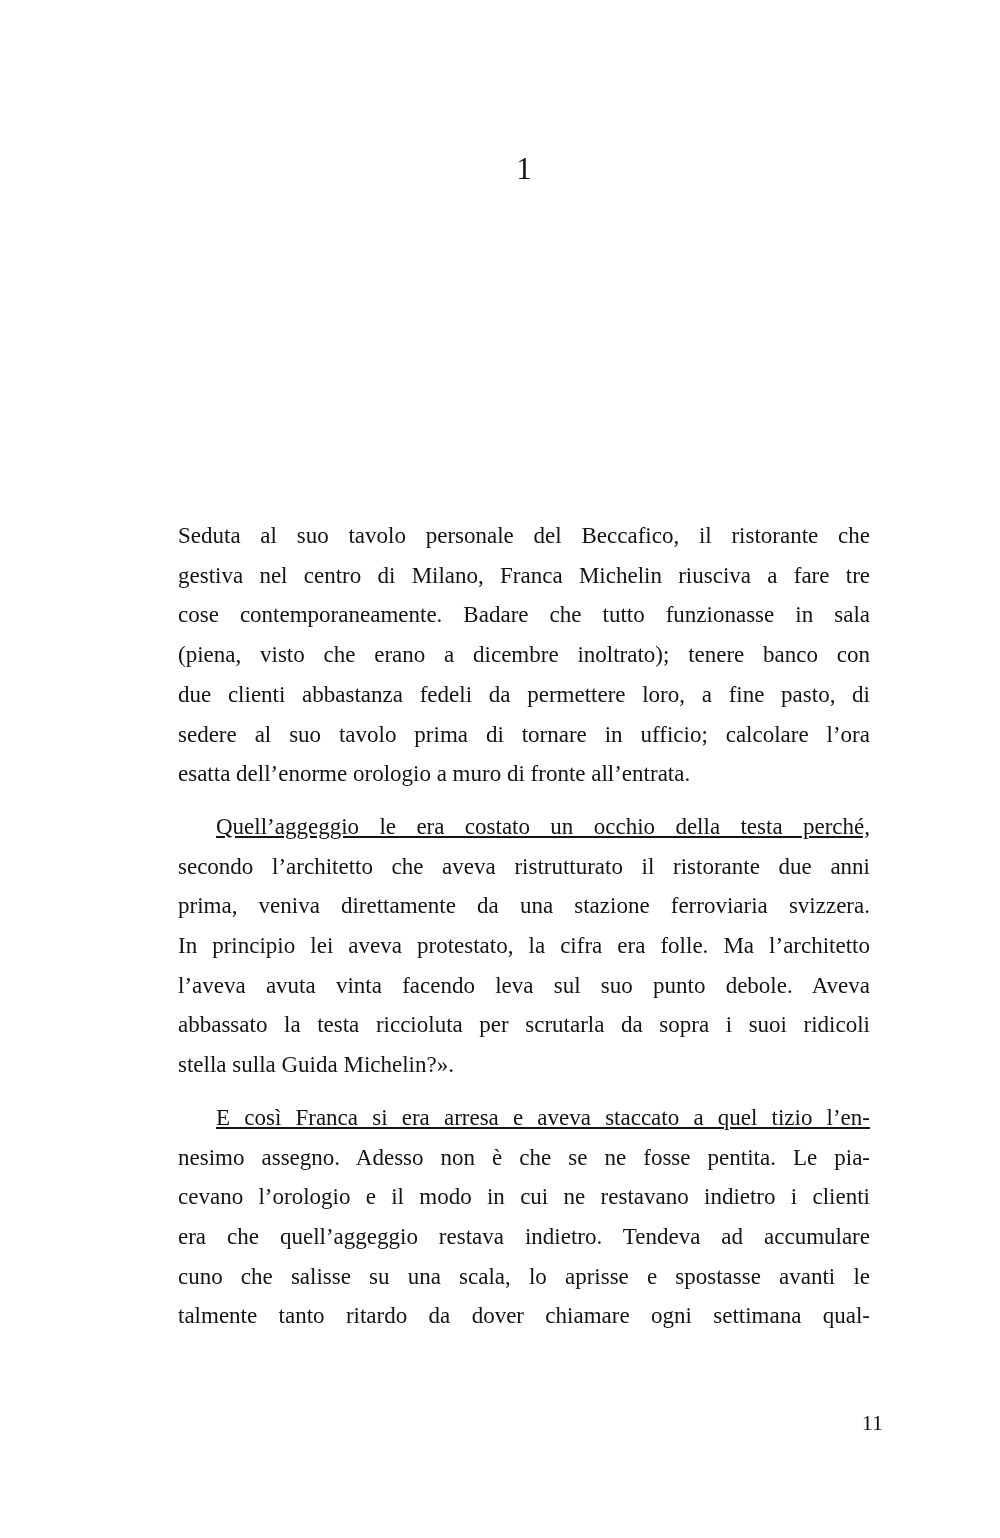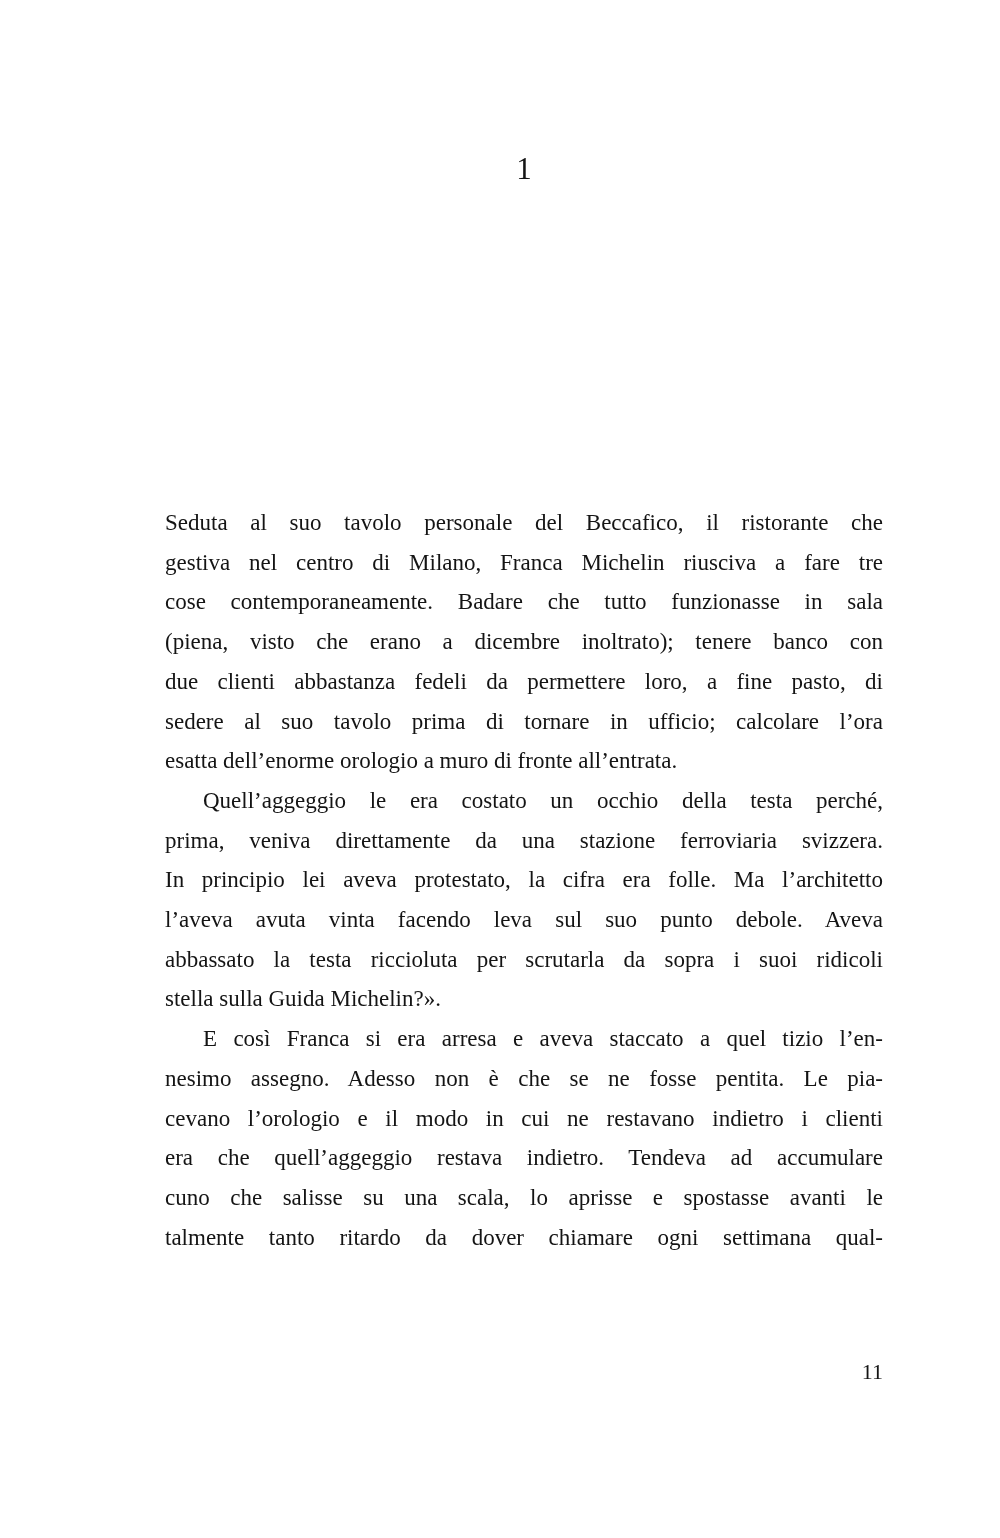--- a/index.html
+++ b/index.html
@@ -27,40 +27,41 @@
   }
   .text-block {
     position: absolute;
     top: 503px;
     left: 165px;
     width: 718px;
     font-size: 23px;
     line-height: 39.7px;
   }
   .para {
-    margin: 0;
+    margin: 13px;
     padding: 0;
   }
   .line {
     display: block;
     text-align: justify;
     text-align-last: justify;
     white-space: normal;
   }
   .line.lastline {
     text-align-last: left;
   }
   .line.indent {
     text-indent: 38px;
+    text-decoration: underline;
   }
   .italic {
   }
   .page-number {
     position: absolute;
-    top: 1359px;
+    top: 1410px;
     left: 165px;
     width: 718px;
     text-align: right;
     font-size: 22px;
   }
 </style>
 </head>
 <body>
 
 <div class="book-page">
@@ -74,20 +75,21 @@
       <span class="line">gestiva nel centro di Milano, Franca Michelin riusciva a fare tre</span>
       <span class="line">cose contemporaneamente. Badare che tutto funzionasse in sala</span>
       <span class="line">(piena, visto che erano a dicembre inoltrato); tenere banco con</span>
       <span class="line">due clienti abbastanza fedeli da permettere loro, a fine pasto, di</span>
       <span class="line">sedere al suo tavolo prima di tornare in ufficio; calcolare l’ora</span>
       <span class="line lastline">esatta dell’enorme orologio a muro di fronte all’entrata.</span>
     </p>
 
     <p class="para">
       <span class="line indent">Quell’aggeggio le era costato un occhio della testa perché,</span>
+      <span class="line">secondo l’architetto che aveva ristrutturato il ristorante due anni</span>
       <span class="line">prima, veniva direttamente da una stazione ferroviaria svizzera.</span>
       <span class="line">In principio lei aveva protestato, la cifra era folle. Ma l’architetto</span>
       <span class="line">l’aveva avuta vinta facendo leva sul suo punto debole. Aveva</span>
       <span class="line">abbassato la testa riccioluta per scrutarla da sopra i suoi ridicoli</span>
       <span class="line lastline"><span>stella sulla </span><span class="italic">Guida Michelin</span><span>?».</span></span>
     </p>
 
     <p class="para">
       <span class="line indent">E così Franca si era arresa e aveva staccato a quel tizio l’en-</span>
       <span class="line">nesimo assegno. Adesso non è che se ne fosse pentita. Le pia-</span>

